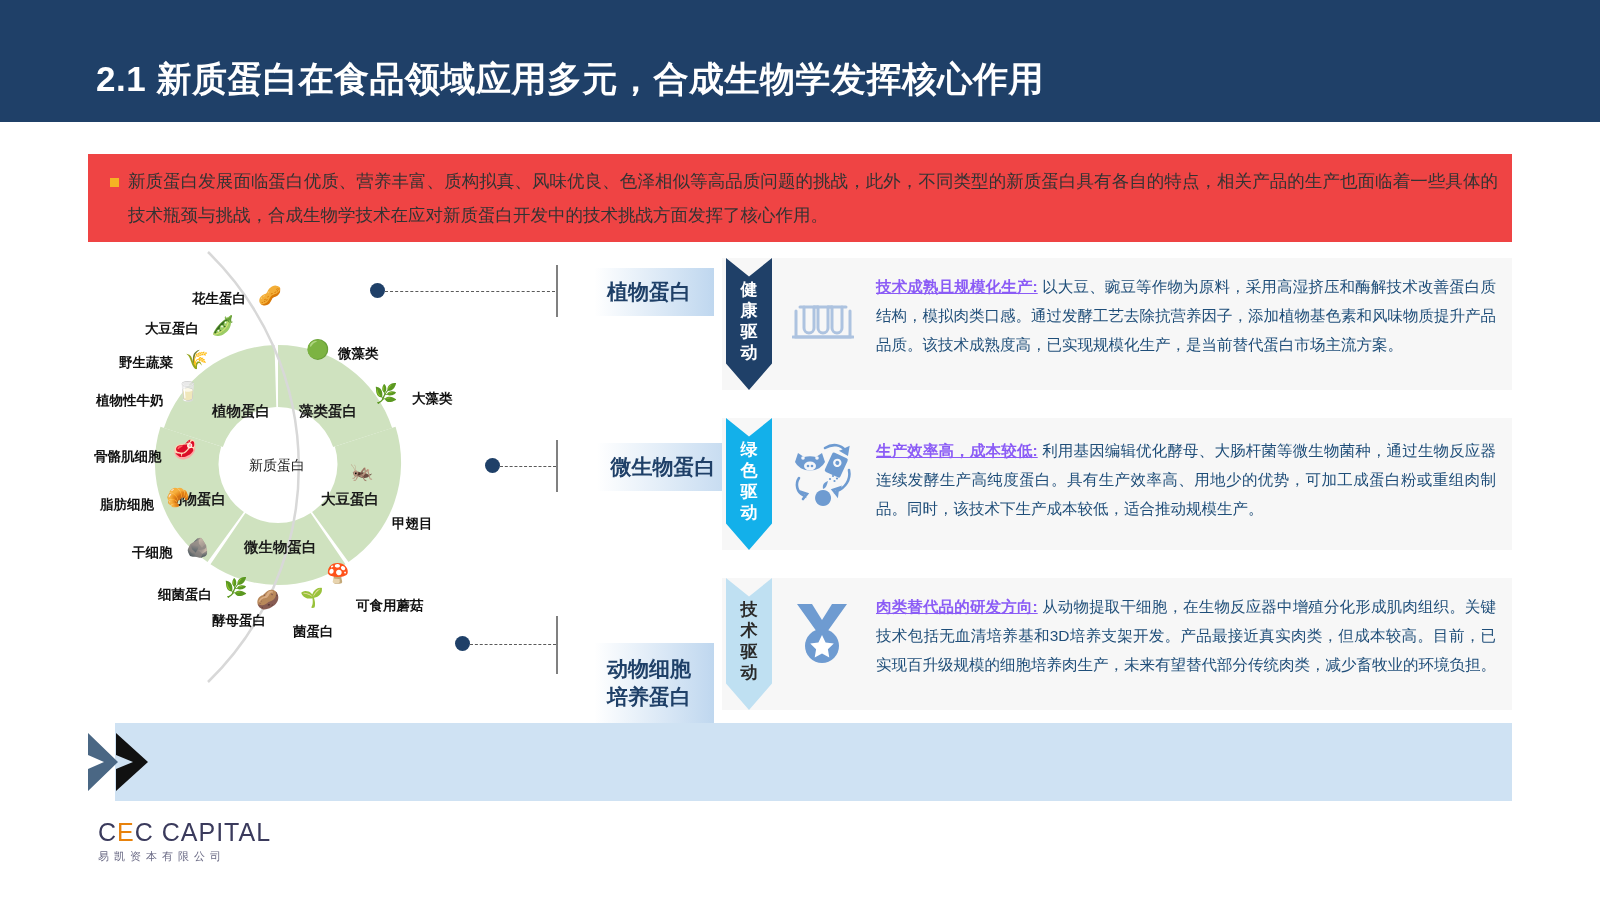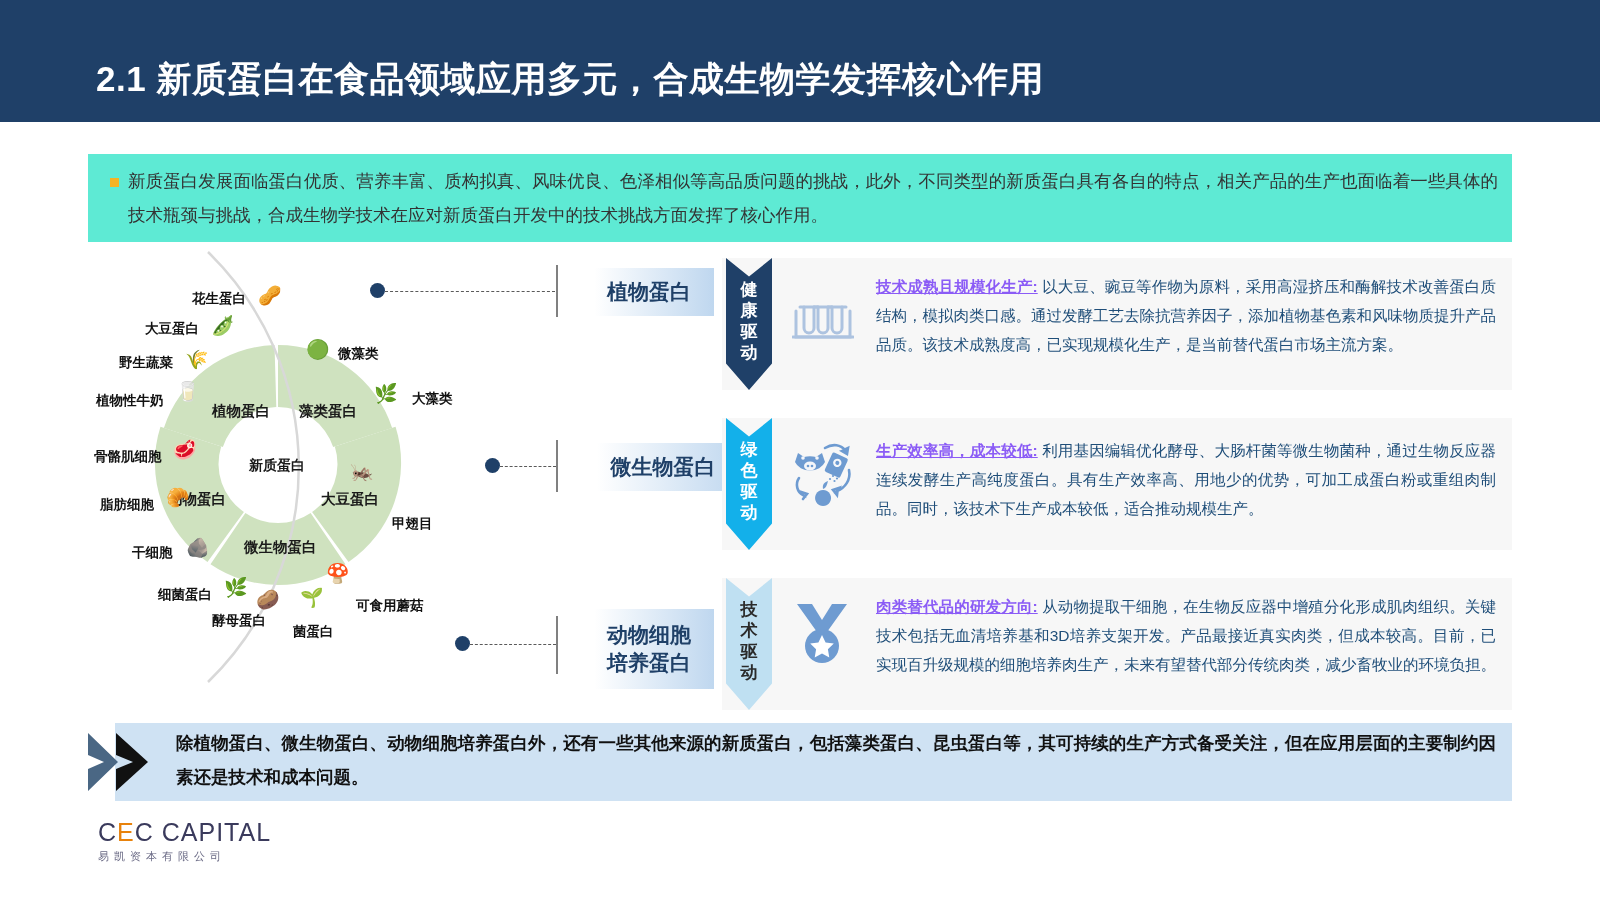--- a/index.html
+++ b/index.html
@@ -30,21 +30,21 @@
     letter-spacing: 0.5px;
     white-space: nowrap;
     margin-top: 20px;
   }
 
   
   .intro {
     position: absolute;
     left: 88px; top: 154px;
     width: 1424px; height: 88px;
-    background: #5eead4;
+    background: #ef4444;
   }
   .intro-bullet {
     position: absolute;
     left: 22px; top: 24px;
     width: 9px; height: 9px;
     background: #f5b323;
   }
   .intro-text {
     position: absolute;
     left: 40px; top: 10px;
@@ -67,21 +67,21 @@
     position: absolute;
     font-size: 14.5px;
     font-weight: bold;
     color: #1a1a1a;
     white-space: nowrap;
     text-align: center;
   }
   .donut-center-label {
     position: absolute;
     font-size: 14px;
-    font-weight: bold;
+    font-weight: normal;
     color: #1a1a1a;
     white-space: nowrap;
     text-align: right;
   }
   .outer-label {
     position: absolute;
     font-size: 13.5px;
     font-weight: bold;
     color: #111111;
     white-space: nowrap;
@@ -399,21 +399,21 @@
         <path d="M36,8 C44,3 52,5 56,10 L53,11 L58,14 L59,8 L56,9.5" stroke="#6e9bd1" stroke-width="2.6" fill="none" stroke-linecap="round"></path>
         <path d="M60,30 C62,40 56,48 48,51 L50,48 L44,50 L48,55 L48.5,51" stroke="#6e9bd1" stroke-width="2.6" fill="none" stroke-linecap="round"></path>
         <path d="M10,38 C6,44 8,52 14,55 L12,52 L18,54 L14,59" stroke="#6e9bd1" stroke-width="2.6" fill="none" stroke-linecap="round"></path>
       </g>
     </svg>
   </div>
   <div class="panel-body" style="left:876px; top:436px; width:620px;">
     <span class="hl">生产效率高，成本较低:</span><span> 利用基因编辑优化酵母、大肠杆菌等微生物菌种，通过生物反应器连续发酵生产高纯度蛋白。具有生产效率高、用地少的优势，可加工成蛋白粉或重组肉制品。同时，该技术下生产成本较低，适合推动规模生产。</span>
   </div>
 
-  <div class="cat-chip" style="left:584px; top:609px; width:130px; height:80px;">
+  <div class="cat-chip" style="left:584px; top:643px; width:130px; height:80px;">
     <span>
       <span>动物细胞</span><br>
       <span>培养蛋白</span>
     </span>
   </div>
   <div class="panel" style="left:722px; top:578px; width:790px; height:132px;"></div>
   <div class="arrow drv-tech" style="left:726px; top:578px; height:132px; background:#bfe0f2;">
     <span>技</span>
     <span>术</span>
     <span>驱</span>
@@ -430,21 +430,20 @@
     <span class="hl">肉类替代品的研发方向:</span><span> 从动物提取干细胞，在生物反应器中增殖分化形成肌肉组织。关键技术包括无血清培养基和3D培养支架开发。产品最接近真实肉类，但成本较高。目前，已实现百升级规模的细胞培养肉生产，未来有望替代部分传统肉类，减少畜牧业的环境负担。</span>
   </div>
 
   <div class="callout"></div>
   <div class="callout-arrows">
     <svg width="92" height="66" viewBox="0 0 92 66">
       <path d="M0,4 L30,33 L0,62 L0,40 L16,33 L0,26 Z" fill="#4a6784"></path>
       <path d="M28,4 L60,33 L28,62 L28,40 L45,33 L28,26 Z" fill="#111111"></path>
     </svg>
   </div>
-  <div class="callout-text">除植物蛋白、微生物蛋白、动物细胞培养蛋白外，还有一些其他来源的新质蛋白，包括藻类蛋白、昆虫蛋白等，其可持续的生产方式备受关注，但在应用层面的主要制约因素还是技术和成本问题。</div>
 
   <div class="logo-cec">
     <div class="l1"><span>C</span><span class="e">E</span><span>C CAPITAL</span></div>
     <div class="l2">易凯资本有限公司</div>
   </div>
 
 
 </div>
 
 </body></html>

